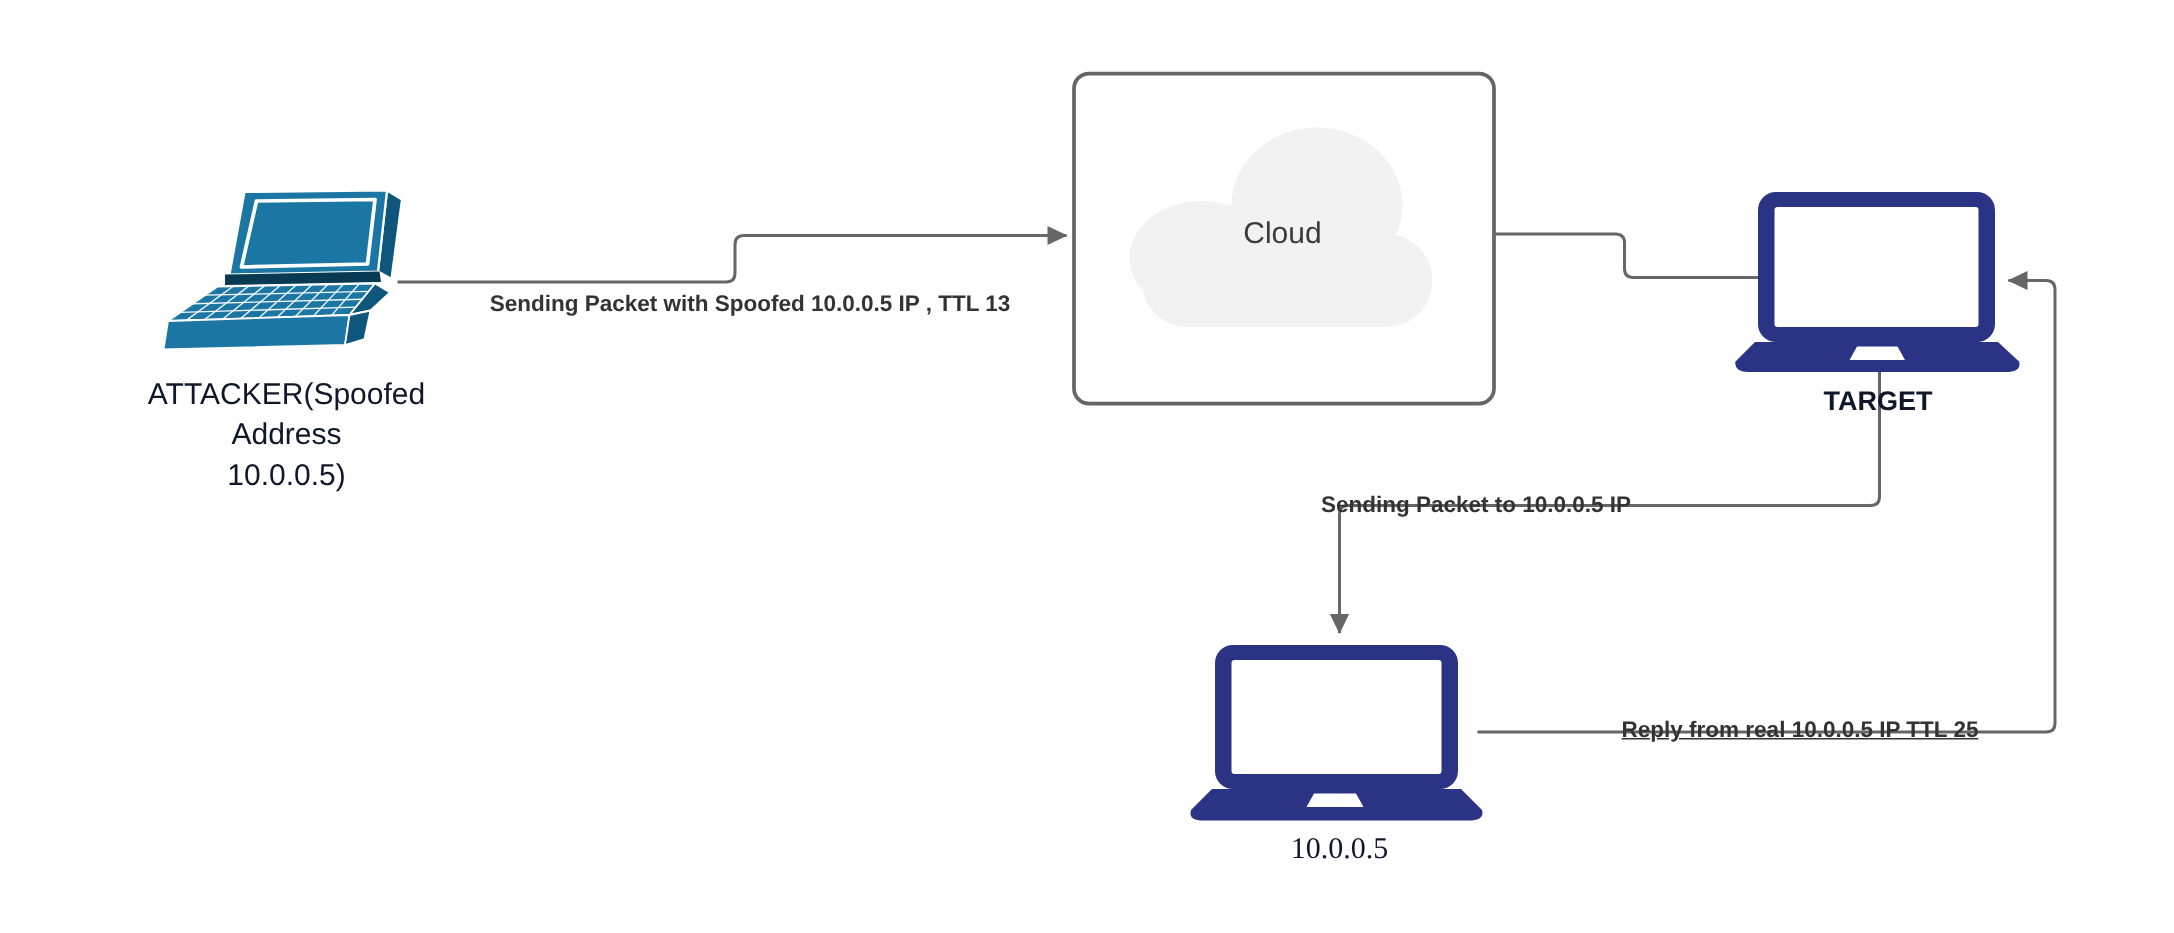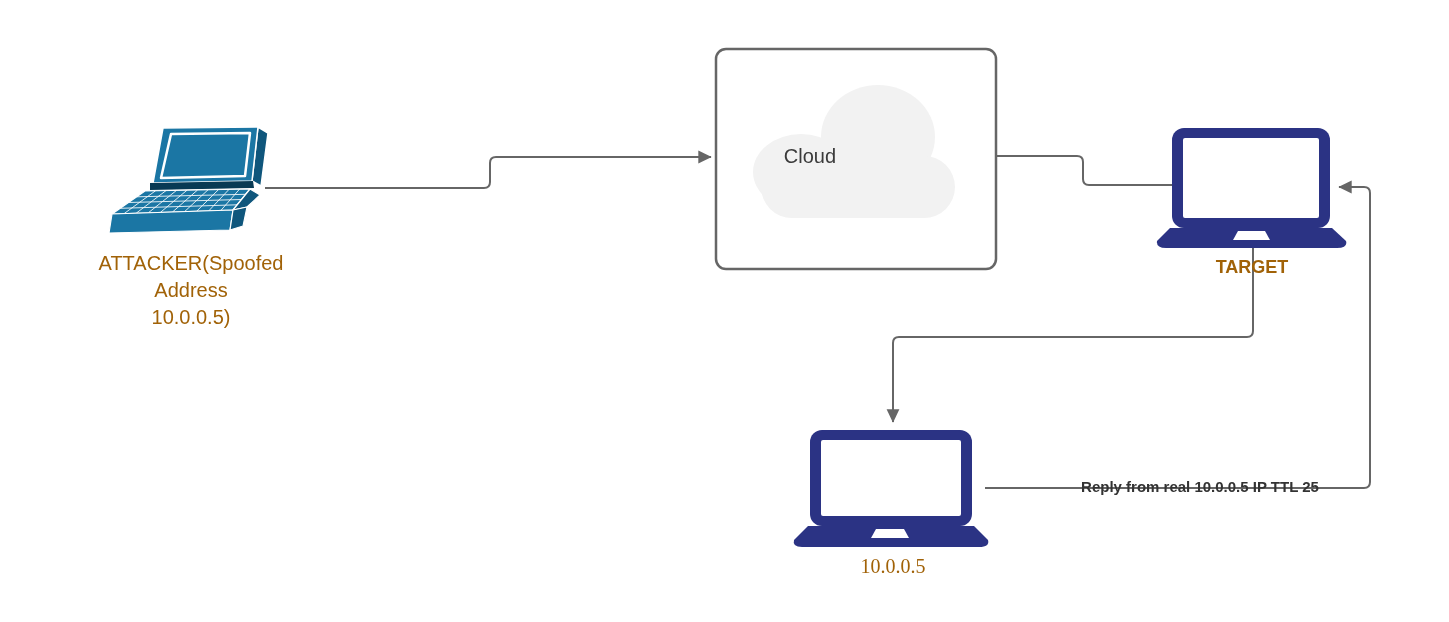--- a/index.html
+++ b/index.html
@@ -21,38 +21,38 @@
     width: 1449px;
     height: 622px;
   }
   .lbl {
     position: absolute;
     text-align: center;
     user-select: none;
   }
   .node-label {
     font-size: 20px;
-    color: #a16207;
+    color: #0f172a;
     white-space: pre-line;
     line-height: 27px;
   }
   .edge-label {
     font-size: 15px;
     font-weight: bold;
     color: #333333;
     line-height: 18px;
   }
   #label-attacker { left: 84px;  top: 250px; width: 214px; }
-  #label-cloud    { left: 760px; top: 143px; width: 100px; color: #3b3b3b; }
+  #label-cloud    { left: 805px; top: 143px; width: 100px; color: #3b3b3b; }
   #label-target   { left: 1182px; top: 254px; width: 140px;
                     font-size: 18px; font-weight: bold; }
   #label-realhost { left: 833px; top: 553px; width: 120px; font-family: Liberation Serif, serif; }
   #edge-label-spoofed { left: 290px;  top: 194px; width: 420px; }
   #edge-label-toreal  { left: 858px;  top: 328px; width: 252px; }
-  #edge-label-reply   { left: 1055px; top: 478px; width: 290px; }
+  #edge-label-reply   { left: 1055px; top: 478px; width: 290px; text-decoration: underline; }
 </style>
 </head>
 <body>
 
 <div class="canvas">
 
   <svg class="diagram-svg" viewBox="0 0 1449 622" xmlns="http://www.w3.org/2000/svg">
     <defs>
       <marker id="arrow" viewBox="0 0 12 12" refX="10.5" refY="6" markerWidth="8" markerHeight="8" orient="auto">
         <path d="M1,1.2 L11,6 L1,10.8 Z" fill="#666666"></path>
@@ -127,17 +127,19 @@
   <div class="lbl node-label" id="label-attacker">ATTACKER(Spoofed
 Address
 10.0.0.5)</div>
 
   <div class="lbl node-label" id="label-cloud">Cloud</div>
 
   <div class="lbl node-label" id="label-target">TARGET</div>
 
   <div class="lbl node-label" id="label-realhost">10.0.0.5</div>
 
+  <div class="lbl edge-label" id="edge-label-spoofed">Sending Packet with Spoofed 10.0.0.5 IP , TTL 13</div>
 
+  <div class="lbl edge-label" id="edge-label-toreal">Sending Packet to 10.0.0.5 IP</div>
 
   <div class="lbl edge-label" id="edge-label-reply">Reply from real 10.0.0.5 IP TTL 25</div>
 
 </div>
 
 </body></html>

